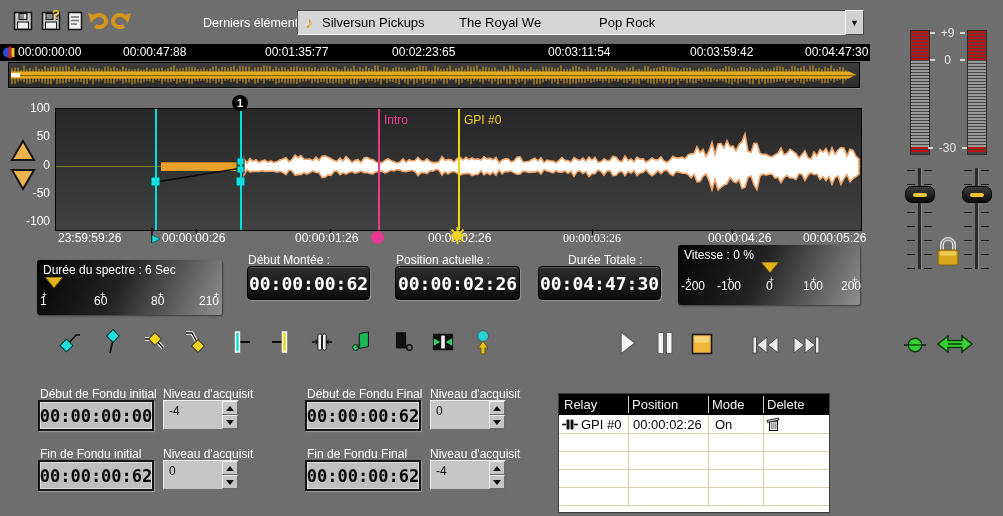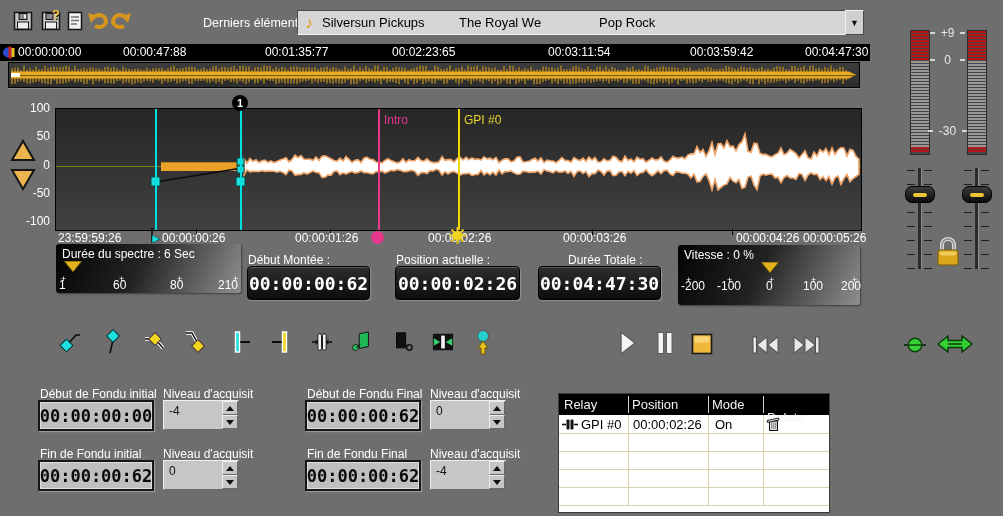--- a/index.html
+++ b/index.html
@@ -206,40 +206,40 @@
   <div class="abs rtick" style="left:196px;top:229px;"></div>
   <div class="abs rtick" style="left:330px;top:229px;"></div>
   <div class="abs rtick" style="left:460px;top:229px;"></div>
   <div class="abs rtick" style="left:592px;top:229px;"></div>
   <div class="abs rtick" style="left:732px;top:229px;"></div>
 
   <span class="abs rul" style="left:58px;top:231px;">23:59:59:26</span>
   <span class="abs rul" style="left:162px;top:231px;">00:00:00:26</span>
   <span class="abs rul" style="left:295px;top:231px;">00:00:01:26</span>
   <span class="abs rul" style="left:428px;top:231px;">00:00:02:26</span>
-  <span class="abs rul" style="left:563px;top:231px;">00:00:03:26</span>
-  <span class="abs rul" style="left:736px;top:231px;">00:00:04:26</span>
+  <span class="abs rul" style="left:563px;top:231px;font-family:Liberation Serif, serif;">00:00:03:26</span>
+  <span class="abs rul" style="left:708px;top:231px;">00:00:04:26</span>
   <span class="abs rul" style="left:803px;top:231px;">00:00:05:26</span>
 
   <svg class="abs" style="left:149px;top:228px;" width="12" height="17" viewBox="0 0 12 17">
     <path d="M3,0 V15" stroke="#0b0b0b" stroke-width="1.6" fill="none"></path>
     <polygon points="3,7 11,11 3,15" fill="#1fdede" stroke="#055" stroke-width="0.7"></polygon>
   </svg>
   <div class="abs" style="left:371px;top:231px;width:13px;height:13px;border-radius:50%;background:#e8388e;"></div>
   <svg class="abs" style="left:449px;top:227px;" width="17" height="17" viewBox="0 0 17 17">
     <g stroke="#e9c91e" stroke-width="2">
       <line x1="8.5" y1="0" x2="8.5" y2="17"></line>
         <line x1="0" y1="8.5" x2="17" y2="8.5"></line>
       <line x1="2.5" y1="2.5" x2="14.5" y2="14.5"></line>
         <line x1="14.5" y1="2.5" x2="2.5" y2="14.5"></line>
     </g>
     <circle cx="8.5" cy="8.5" r="4.5" fill="#f2d51e"></circle>
   </svg>
 
-  <div class="abs panelG" style="left:37px;top:244px;width:185px;height:49px;margin-left:19px;">
+  <div class="abs panelG" style="left:37px;top:260px;width:185px;height:55px;">
     <span class="abs plabel" style="left:6px;top:3px;">Durée du spectre : 6 Sec</span>
     <svg class="abs" style="left:8px;top:17px;" width="18" height="12" viewBox="0 0 18 12">
       <polygon points="0,0 18,0 9,11" fill="#e3b31e" stroke="#5c4a05"></polygon>
     </svg>
     <span class="abs ptick" style="left:5px;top:31px;">+</span>
     <span class="abs ptick" style="left:63px;top:31px;">+</span>
     <span class="abs ptick" style="left:121px;top:31px;">+</span>
     <span class="abs ptick" style="left:177px;top:31px;">+</span>
     <span class="abs pscale" style="left:3px;top:34px;">1</span>
     <span class="abs pscale" style="left:57px;top:34px;">60</span>
@@ -453,21 +453,21 @@
           <div class="tri-dn"></div>
         </div>
     </div>
   </div>
 
   <div class="abs rtable" style="left:558px;top:393px;width:270px;height:118px;overflow:hidden;">
     <div class="rthead">
       <span class="rth" style="left:5px;">Relay</span>
       <span class="rth" style="left:73px;">Position</span>
       <span class="rth" style="left:153px;">Mode</span>
-      <span class="rth" style="left:208px;margin-top:13px;">Delete</span>
+      <span class="rth" style="left:208px;">Delete</span>
       <div class="rtdiv" style="left:69px;"></div>
       <div class="rtdiv" style="left:149px;"></div>
       <div class="rtdiv" style="left:204px;"></div>
     </div>
 
     <div class="rrow" style="top:21px;">
       <svg class="abs" style="left:3px;top:4px;" width="16" height="11" viewBox="0 0 16 11">
         <line x1="0" y1="5.5" x2="4" y2="5.5" stroke="#111" stroke-width="1.6"></line>
         <line x1="12" y1="5.5" x2="16" y2="5.5" stroke="#111" stroke-width="1.6"></line>
         <rect x="4.5" y="0.5" width="3" height="10" rx="1" fill="#111"></rect>
@@ -523,21 +523,21 @@
   <div class="abs mlabelrow" style="left:930px;top:26px;width:35px;">
     <div class="mdash"></div>
     <span>+9</span>
     <div class="mdash"></div>
   </div>
   <div class="abs mlabelrow" style="left:930px;top:53px;width:35px;">
     <div class="mdash"></div>
     <span>0</span>
     <div class="mdash"></div>
   </div>
-  <div class="abs mlabelrow" style="left:928px;top:124px;width:39px;align-items:center;">
+  <div class="abs mlabelrow" style="left:928px;top:141px;width:39px;align-items:center;">
     <div class="mdash"></div>
     <span>-30</span>
     <div class="mdash"></div>
   </div>
 
   <div class="abs sticks" style="left:907px;top:170px;width:8px;height:99px;"></div>
   <div class="abs strack" style="left:918px;top:168px;width:3px;height:101px;"></div>
   <div class="abs sticks" style="left:924px;top:170px;width:8px;height:99px;"></div>
   <div class="abs shandle" style="left:905px;top:186px;width:28px;height:15px;">
     <div class="bar"></div>

